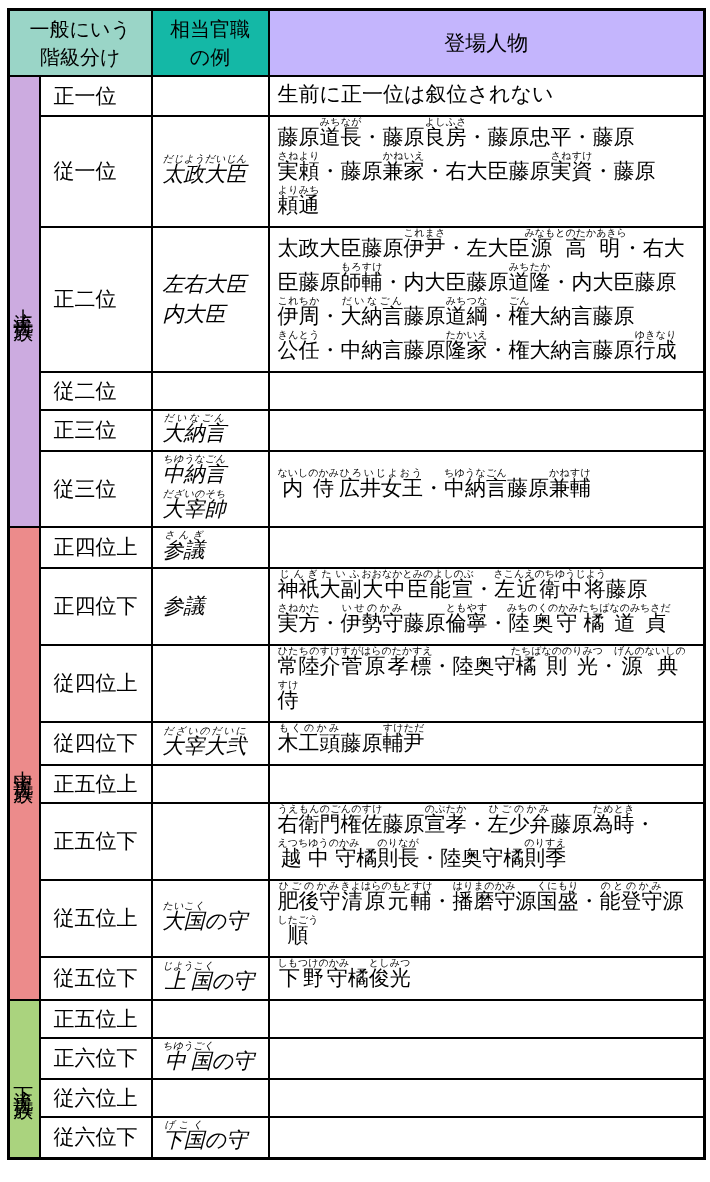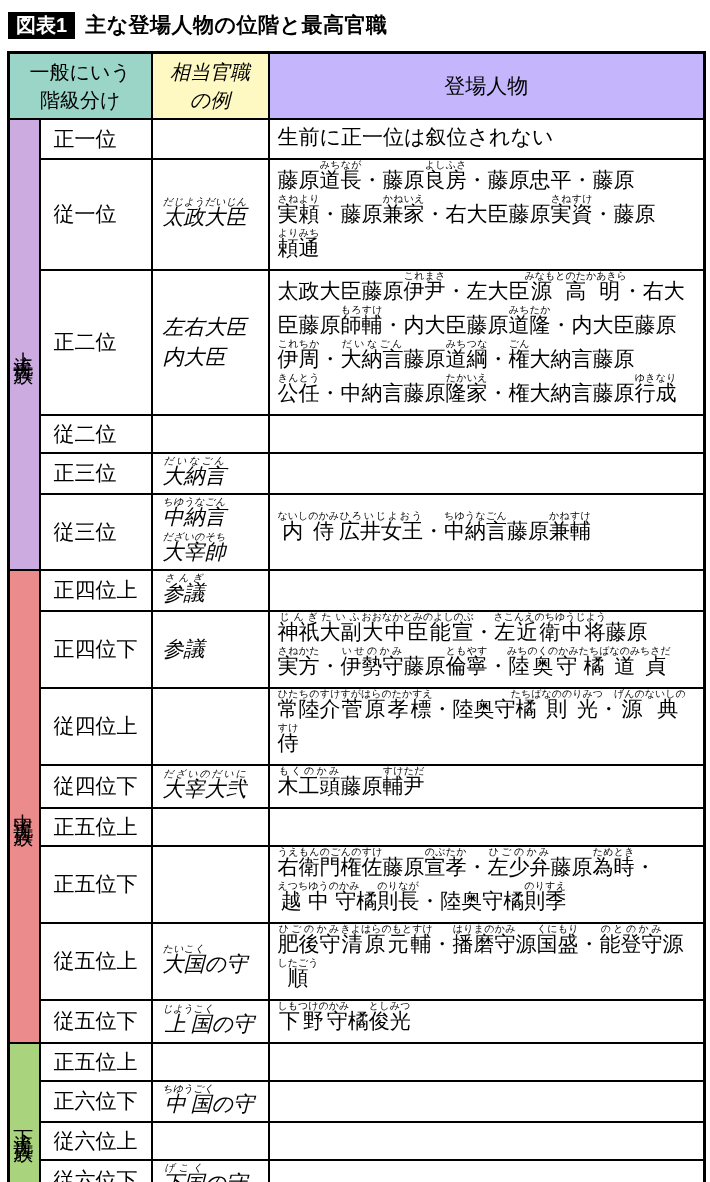--- a/index.html
+++ b/index.html
@@ -27,39 +27,35 @@
   td.office .oline{line-height:30px;font-style:italic;}
   td.people{font-size:21px;padding:2px 6px 2px 8px;line-height:34px;word-break:break-all;text-align:left;font-family:Liberation Mono, monospace;}
 
   ruby{ruby-align:space-around;}
   rt{font-size:10px;line-height:1;letter-spacing:0;}
 </style>
 </head>
 <body>
 
 <div class="page">
-  <div class="titlebar">
-    <span class="fig-label">図表1</span>
-    <span class="title-text">主な登場人物の位階と最高官職</span>
-  </div>
 
   <table>
     <colgroup>
       <col style="width:31px">
       <col style="width:112px">
       <col style="width:117px">
       <col style="width:436px">
     </colgroup>
     <thead>
       <tr>
         <th colspan="2" style="background-color: rgb(154, 213, 199);">
           <div>一般にいう</div>
           <div>階級分け</div>
         </th>
-        <th style="background-color: #fef9c3; font-style: italic;">
+        <th style="background-color: #14b8a6;">
           <div>相当官職</div>
           <div>の例</div>
         </th>
         <th style="font-size: 21px; background-color: #c4b5fd;">登場人物</th>
       </tr>
     </thead>
     <tbody>
         <tr>
           <td rowspan="6" class="group" style="background-color: rgb(204, 171, 224);">上流貴族</td>
           <td class="rank">正一位</td>

